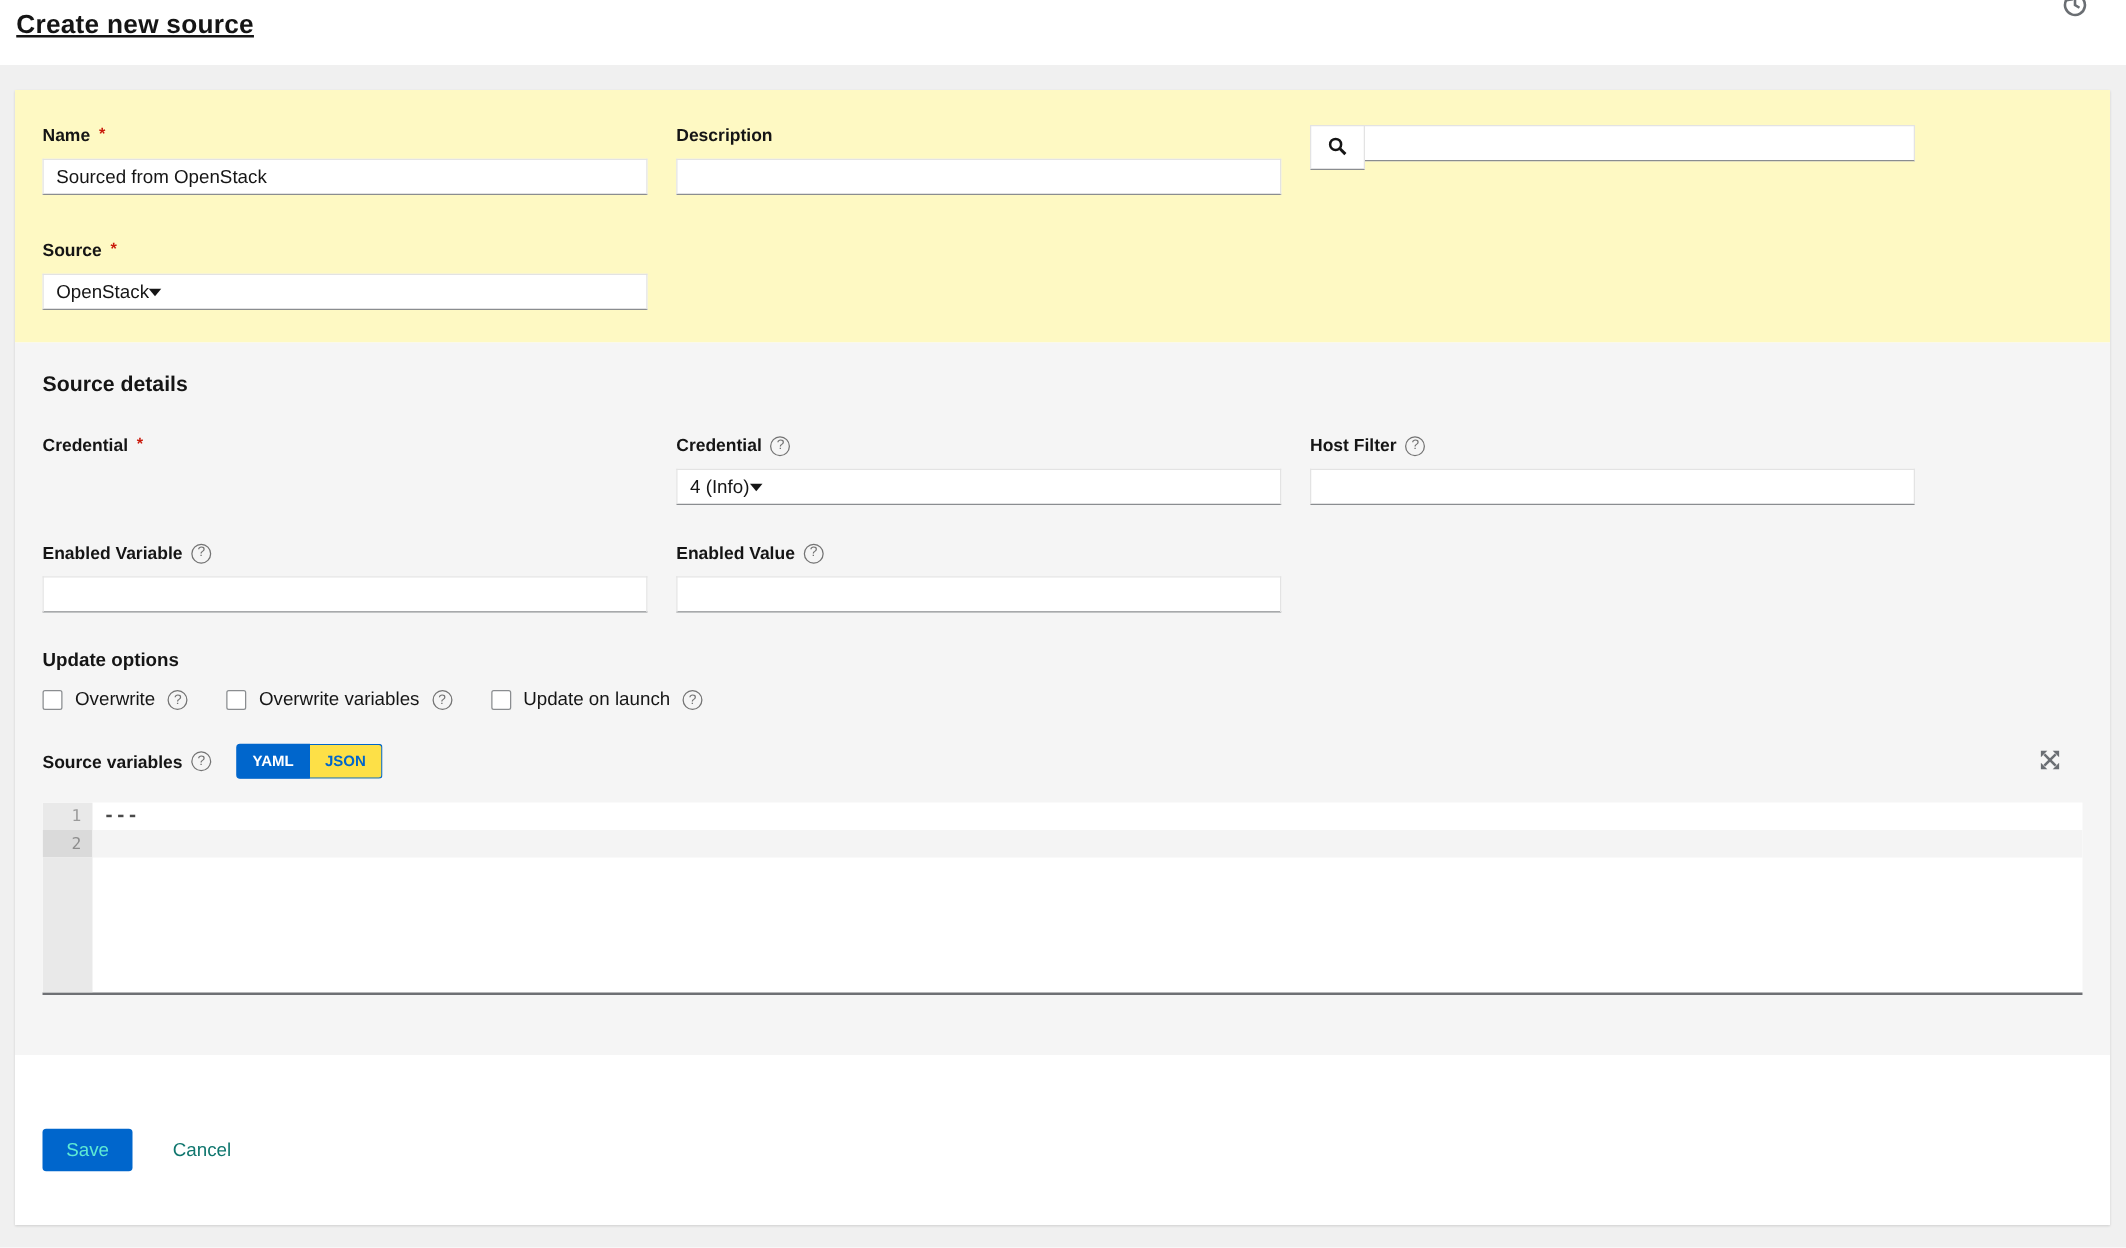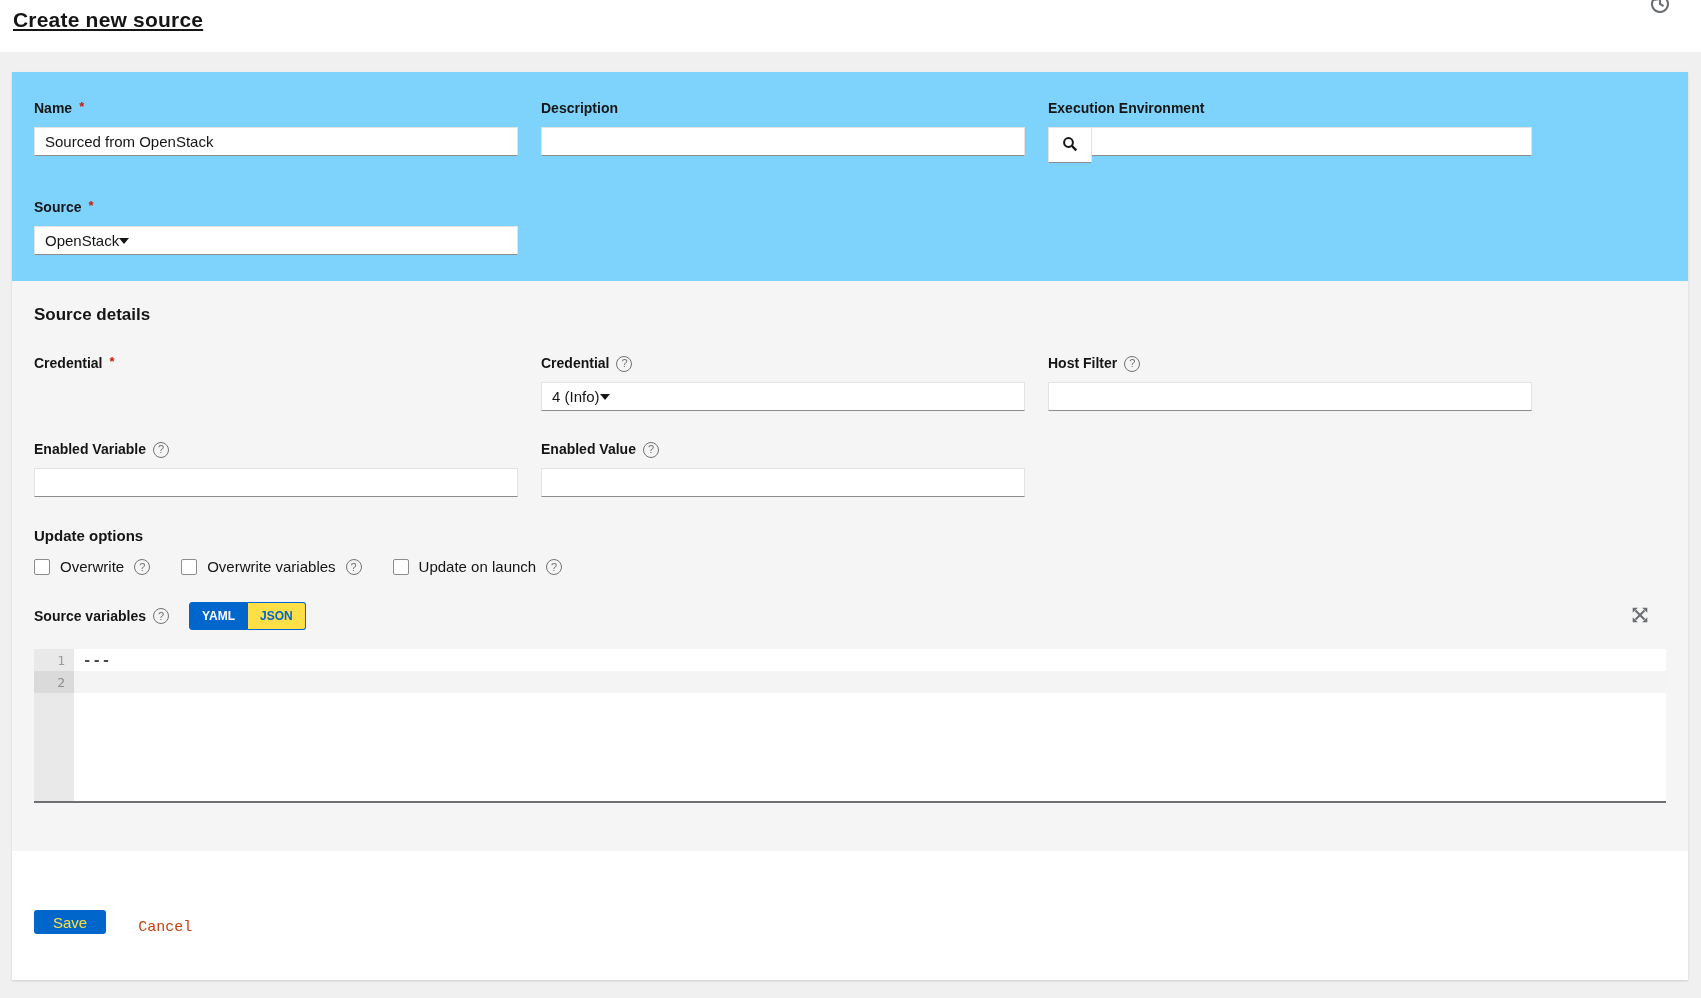--- a/index.html
+++ b/index.html
@@ -17,21 +17,21 @@
   .history-btn {
     position: absolute; right: 30px; top: -7px; width: 22px; height: 22px;
     background: none; border: none; cursor: pointer; padding: 0;
   }
   
   .content { position: absolute; top: 52px; left: 0; right: 0; bottom: 0; background: #f0f0f0; }
   .card {
     position: absolute; left: 12px; right: 13px; top: 20px; bottom: 18px;
     background: #fff; box-shadow: 0 1px 2px rgba(3,3,3,0.14); display: flex; flex-direction: column;
   }
-  .card-top { padding: 28px 22px 26px; background: #7dd3fc; }
+  .card-top { padding: 28px 22px 26px; background: #fef9c3; }
   .form-grid { display: grid; grid-template-columns: 484px 484px 484px; column-gap: 23px; }
   .mb36 { margin-bottom: 36px; }
   .form-group { }
   .field-label {
     display: flex; align-items: center; font-size: 14px; font-weight: 700;
     line-height: 17px; margin-bottom: 10px; gap: 7px;
   }
   .required { color: #c9190b; font-size: 13px; position: relative; top: -2px; font-weight: 700; }
   .help-icon {
     width: 16px; height: 16px; border: 1px solid #737373; border-radius: 50%;
@@ -92,26 +92,26 @@
   }
   .line-content {
     flex: 1; font-family: "DejaVu Sans Mono", monospace; font-size: 14px; font-weight: 700;
     color: #4a4a4a; display: flex; align-items: center; padding-left: 9px; letter-spacing: 1px;
   }
   .editor-line.active .gutter-cell { background: #dadada; color: #8d8d8d; }
   .editor-line.active .line-content { background: #f4f4f4; }
   
   .card-footer { background: #fff; flex: 1; padding: 59px 22px 0; display: flex; align-items: flex-start; gap: 32px; }
   .save-btn {
-    background: #0066cc; color: #fde047; border: none; border-radius: 3px; height: 24px;
+    background: #0066cc; color: #5eead4; border: none; border-radius: 3px; height: 34px;
     padding: 0 19px; font-size: 15px; font-family: "Liberation Sans", sans-serif; cursor: pointer;
   }
   .cancel-link {
-    color: #c2410c; font-size: 15px; background: none; border: none; cursor: pointer;
-    font-family: Liberation Mono, monospace; padding: 0; height: 34px;
+    color: #0f766e; font-size: 15px; background: none; border: none; cursor: pointer;
+    font-family: Liberation Sans, sans-serif; padding: 0; height: 34px;
   }
 </style>
 </head>
 <body>
 
 <div class="topbar">
   <h1 class="page-title">Create new source</h1>
   <button class="history-btn">
     <span>
       <svg width="22" height="22" viewBox="0 0 16 16">
@@ -135,23 +135,20 @@
           </div>
           <input class="pf-input" type="text" value="Sourced from OpenStack" style="">
         </div>
         <div class="form-group">
           <div class="field-label">
             <span>Description</span>
           </div>
           <input class="pf-input" type="text" value="" style="">
         </div>
         <div class="form-group">
-          <div class="field-label">
-            <span>Execution Environment</span>
-          </div>
           <div class="search-group">
             <button class="search-btn">
               <span>
                 <svg width="16" height="16" viewBox="0 0 16 16">
                   <circle cx="6.5" cy="6.5" r="4.4" fill="none" stroke="#151515" stroke-width="2"></circle>
                   <line x1="10" y1="10" x2="14.3" y2="14.3" stroke="#151515" stroke-width="2.4"></line>
                 </svg>
               </span>
             </button>
             <input class="pf-input" type="text" value="" style="">

